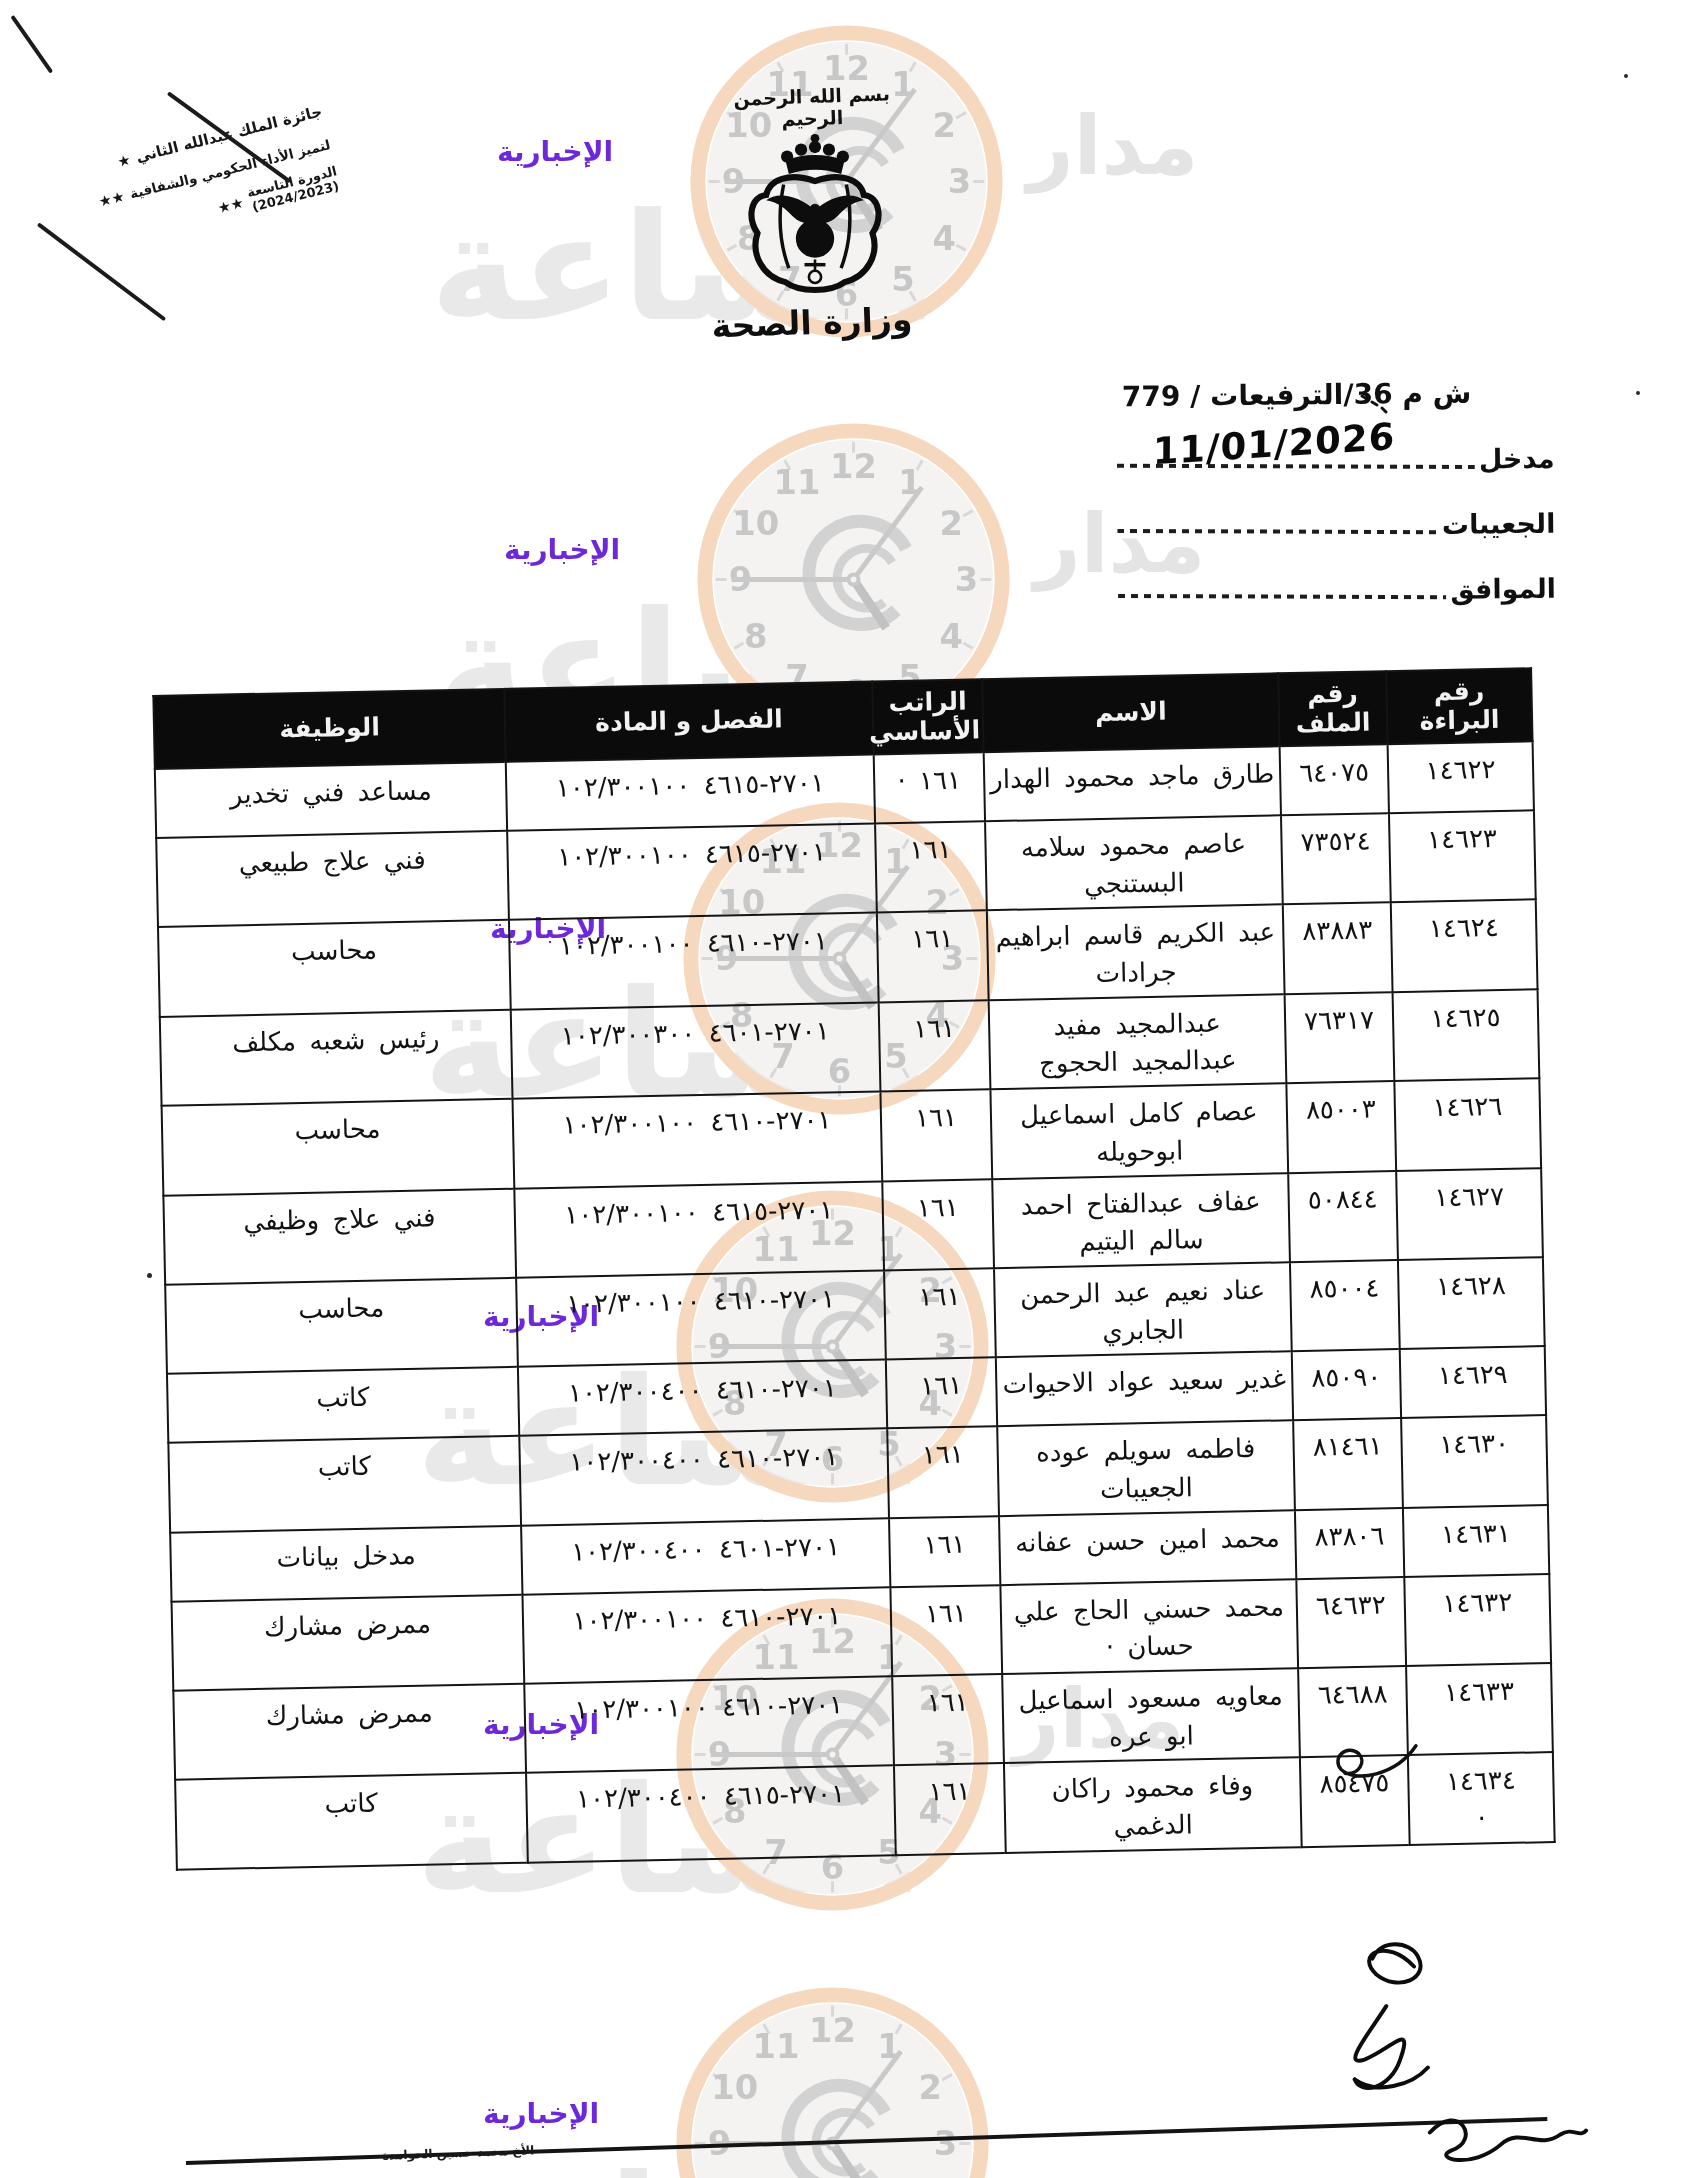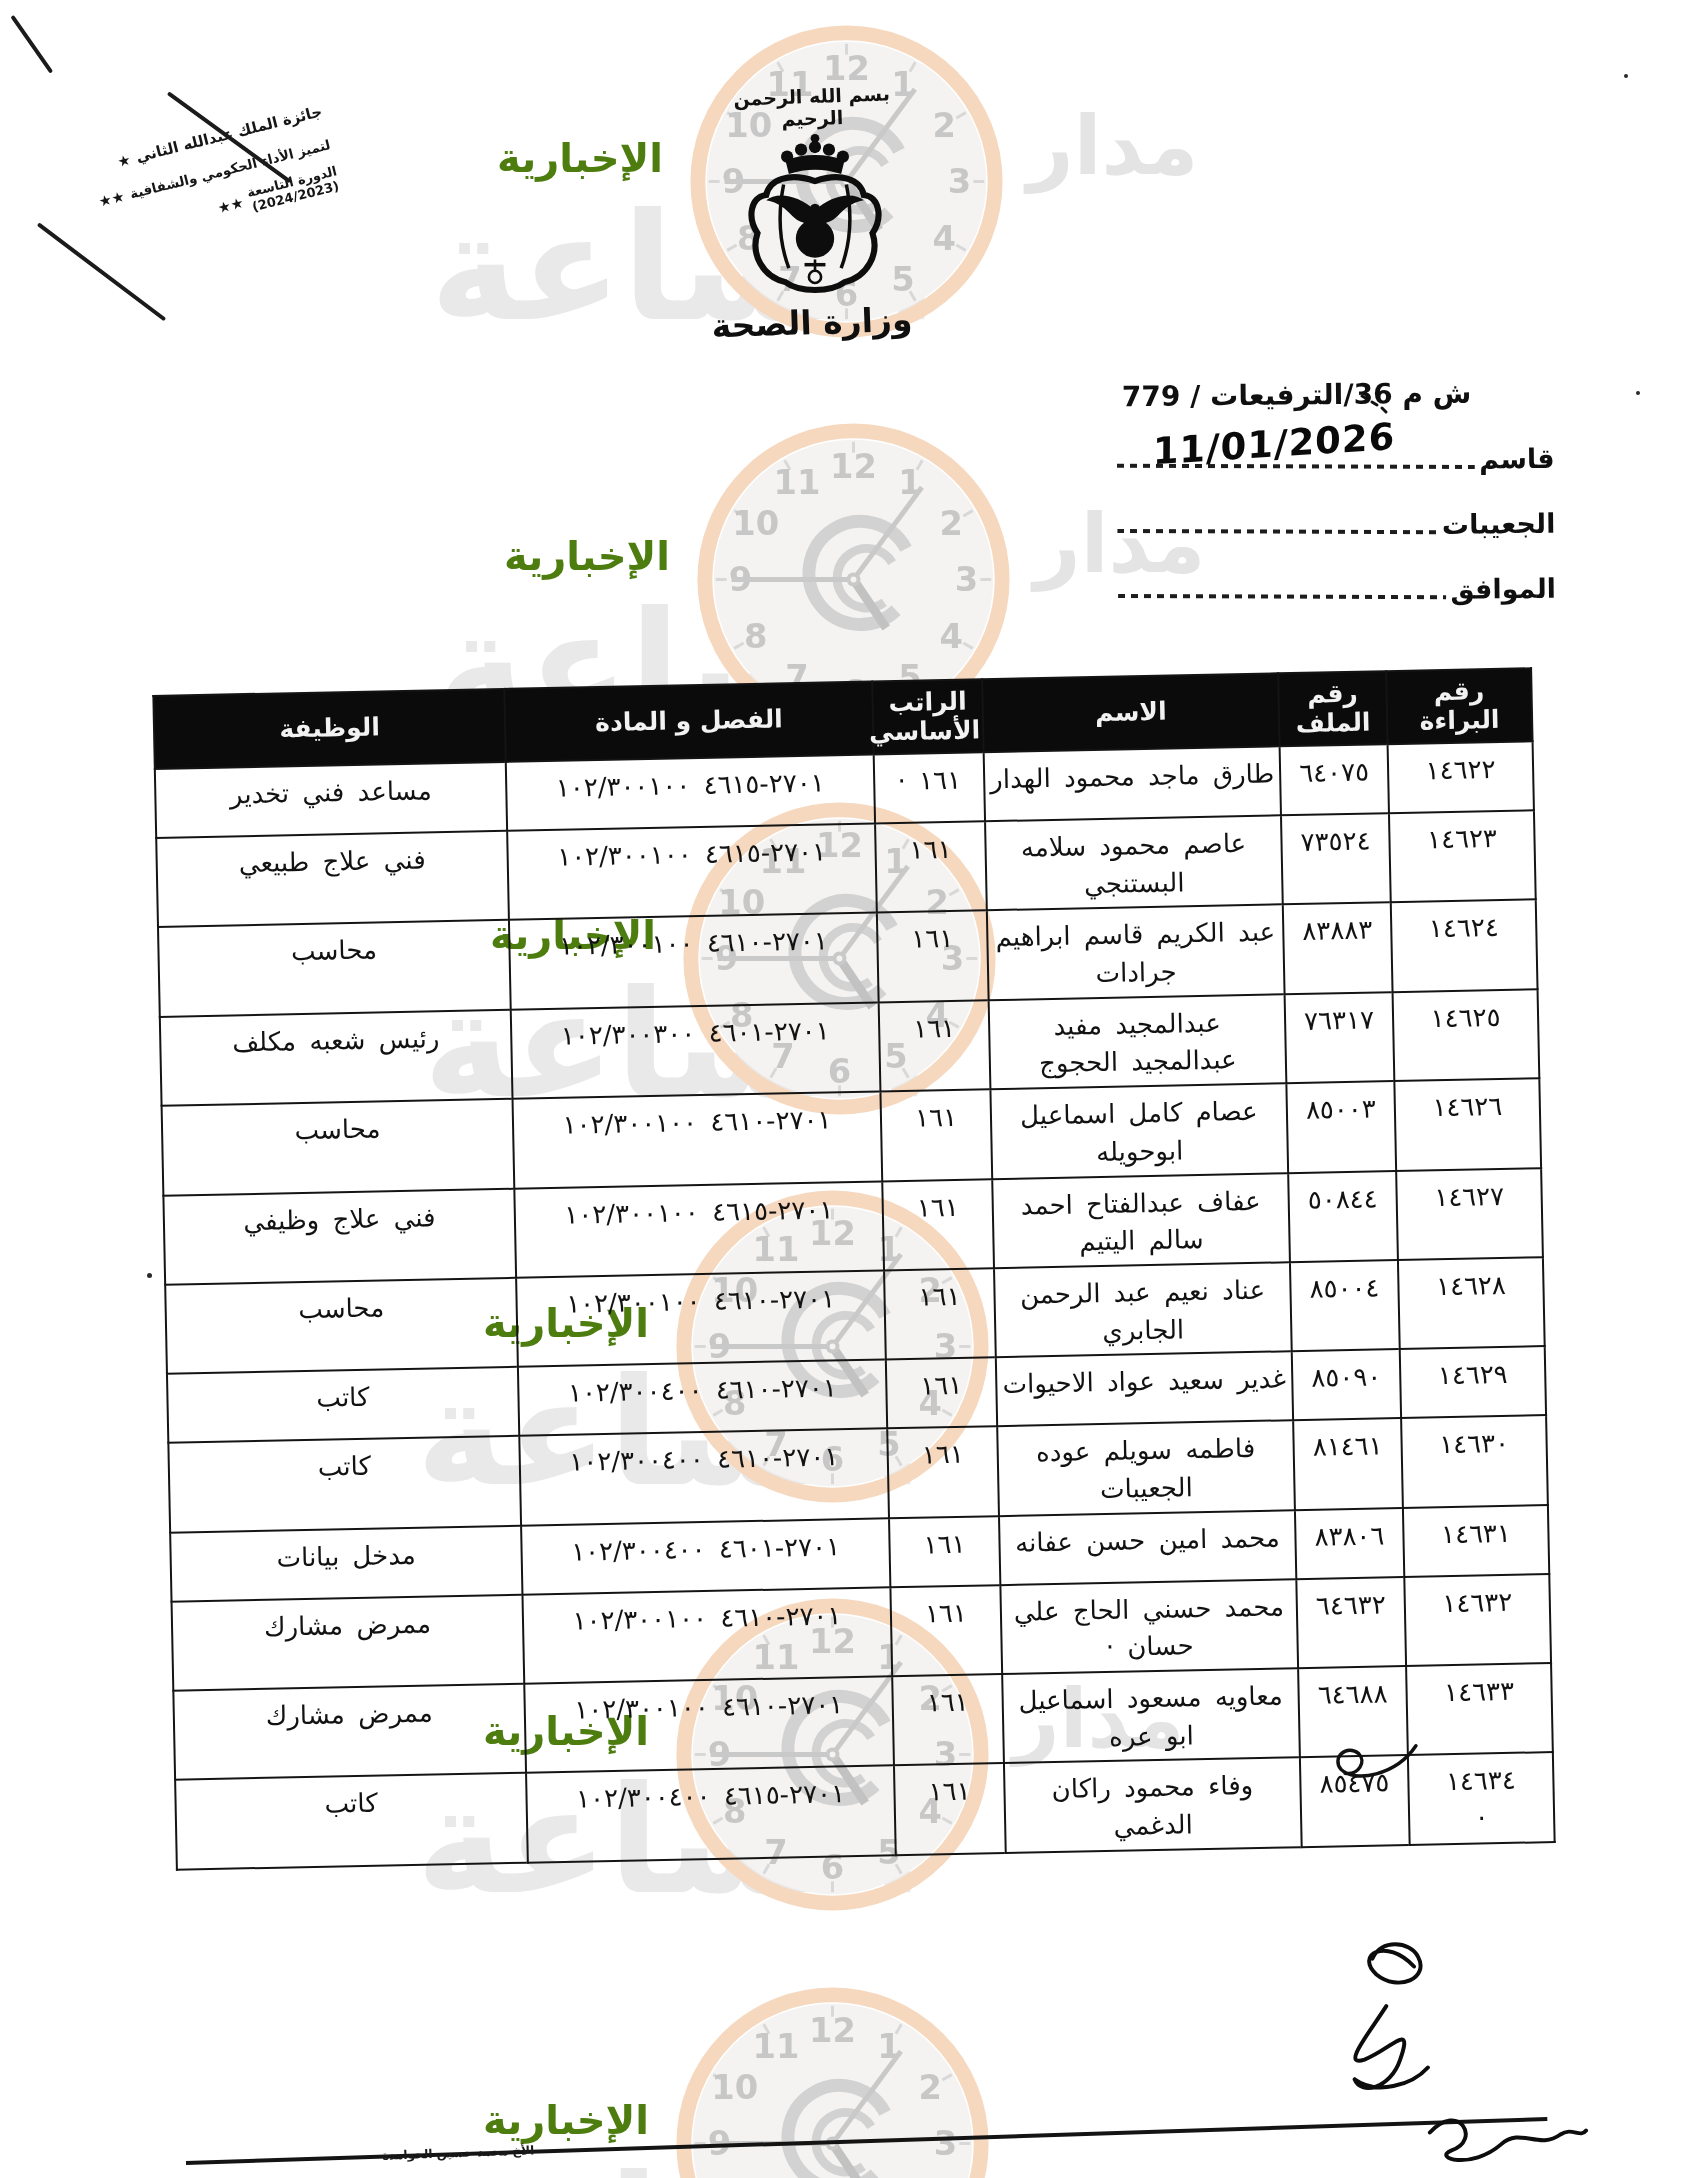--- a/index.html
+++ b/index.html
@@ -3,21 +3,21 @@
 <meta charset="utf-8">
 <style>
   * { margin:0; padding:0; box-sizing:border-box; }
   body { background:#888; font-family:"DejaVu Sans", sans-serif; }
   .page { position:relative; width:1683px; height:2178px; background:#ffffff; overflow:hidden; margin:0 auto; }
 
   
   .wm-layer { position:absolute; inset:0; z-index:1; }
   .wm-tile { position:absolute; width:752px; height:416px; }
   .wm-big   { position:absolute; left:-45px; top:173px; font-size:149px; font-weight:bold; color:#e9e9e9; white-space:nowrap; }
-  .wm-sub   { position:absolute; left:22px; top:127px; font-size:40px; font-weight:bold; color:#4d7c0f; }
+  .wm-sub   { position:absolute; left:22px; top:127px; font-size:28px; font-weight:bold; color:#6d28d9; }
   .wm-brand { position:absolute; left:552px; top:91px; font-size:81px; font-weight:bold; color:#e4e4e4; }
   .wm-clock { position:absolute; left:208px; top:10px; }
 
   
   .content { position:absolute; inset:0; z-index:2; }
 
   
   .stamp { position:absolute; left:77px; top:127px; width:257px; transform:rotate(-14deg); color:#161616; }
   .stamp-row { display:flex; direction:rtl; align-items:center; gap:6px; justify-content:flex-start; }
   .stamp-stars { font-size:24px; letter-spacing:2px; white-space:nowrap; }
@@ -358,21 +358,21 @@
         <path d="M100,96 C82,78 56,74 44,84 C58,86 66,94 74,102 C82,110 92,112 100,110 C108,112 118,110 126,102 C134,94 142,86 156,84 C144,74 118,78 100,96 Z"></path>
         <circle cx="100" cy="128" r="22"></circle>
         <circle cx="100" cy="94" r="6"></circle>
       </g>
     </svg>
     <div class="ministry">وزارة الصحة</div>
 
     <div class="refblock">
       <div class="ref-line1">ش م 36/الترفيعات / 779</div>
       <div class="ref-row">
-        <span class="ref-label">قاسم</span>
+        <span class="ref-label">مدخل</span>
         <span class="ref-dots"></span>
       </div>
       <div class="hand-date">11/01/2026</div>
       <div class="ref-row">
         <span class="ref-label">الجعيبات</span>
         <span class="ref-dots"></span>
       </div>
       <div class="ref-row">
         <span class="ref-label">الموافق</span>
         <span class="ref-dots"></span>

